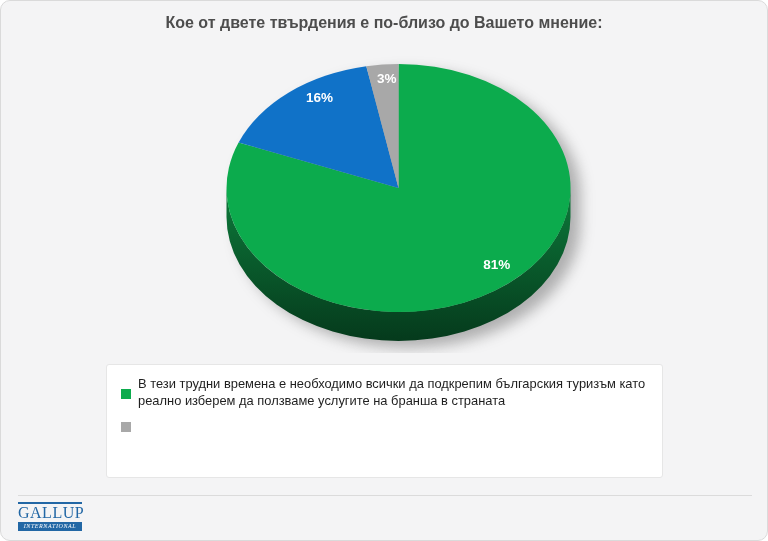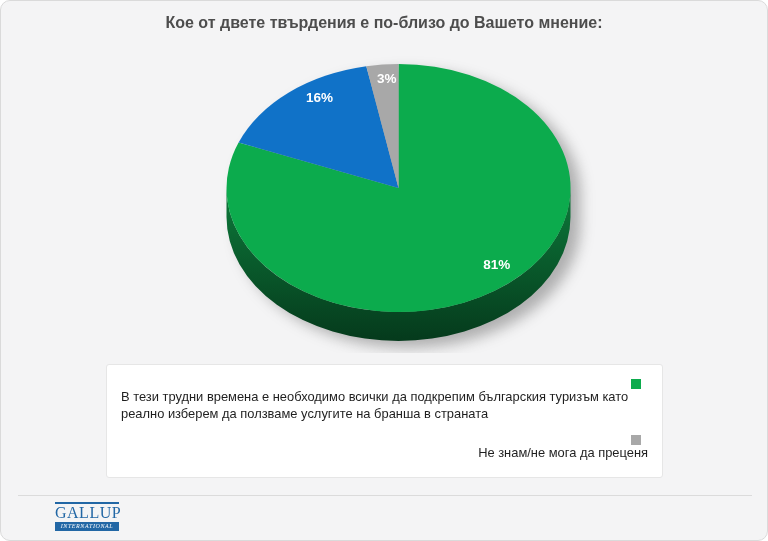--- a/index.html
+++ b/index.html
@@ -17,28 +17,28 @@
   .slice-label{
     font-family:"Liberation Sans", sans-serif; font-size:13.5px;
     font-weight:bold; fill:#ffffff;
   }
   .legend{
     position:absolute; left:105px; top:363px; width:557px; height:114px;
     box-sizing:border-box; background:#ffffff; border:1px solid #E6E6E6;
     border-radius:3px; padding:11px 14px 8px 14px;
     font-size:12.9px; color:#1F1F1F;
   }
-  .legend-item{ display:flex; align-items:flex-end; margin-bottom:10px; line-height:1.28;flex-direction:column; }
+  .legend-item{ display:flex; align-items:center; margin-bottom:10px; line-height:1.28; }
   .legend-item:last-child{ margin-bottom:0; }
   .swatch{ flex:0 0 auto; width:10px; height:10px; margin:3px 7px 0 0; }
   .divider{
     position:absolute; left:17px; top:494px; width:734px; height:1px;
     background:#DBDBDB;
   }
-  .logo{ position:absolute; left:17px; top:501px; width:64px;margin-left:37px; }
+  .logo{ position:absolute; left:17px; top:501px; width:64px; }
   .logo-rule{ height:2px; margin-bottom:2px; }
   .logo-name{
     font-family:"Liberation Serif", serif; font-size:16px; line-height:14px;
     letter-spacing:0.5px;
   }
   .logo-box{
     margin-top:2px; color:#ffffff; text-align:center;
     font-family:"Liberation Serif", serif; font-style:italic;
     font-size:6px; letter-spacing:0.6px; padding:1px 0 2px 0;
   }
@@ -68,21 +68,20 @@
       <text x="385.7" y="77.1" class="slice-label" text-anchor="middle" dominant-baseline="central">3%</text>
     </svg>
 
   <div class="legend">
     <div class="legend-item">
       <span class="swatch" style="background-color: rgb(12, 171, 77);"></span>
       <span>В тези трудни времена е необходимо всички да подкрепим българския туризъм като реално изберем да ползваме услугите на бранша в страната</span>
     </div>
     <div class="legend-item">
       <span class="swatch" style="background-color: rgb(168, 168, 168);"></span>
-      <span>Не знам/не мога да преценя</span>
     </div>
   </div>
 
   <div class="divider"></div>
 
   <div class="logo">
     <div class="logo-rule" style="background-color: rgb(34, 103, 165);"></div>
     <div class="logo-name" style="color: rgb(34, 103, 165);">GALLUP</div>
     <div class="logo-box" style="background-color: rgb(34, 103, 165);">INTERNATIONAL</div>
   </div>

